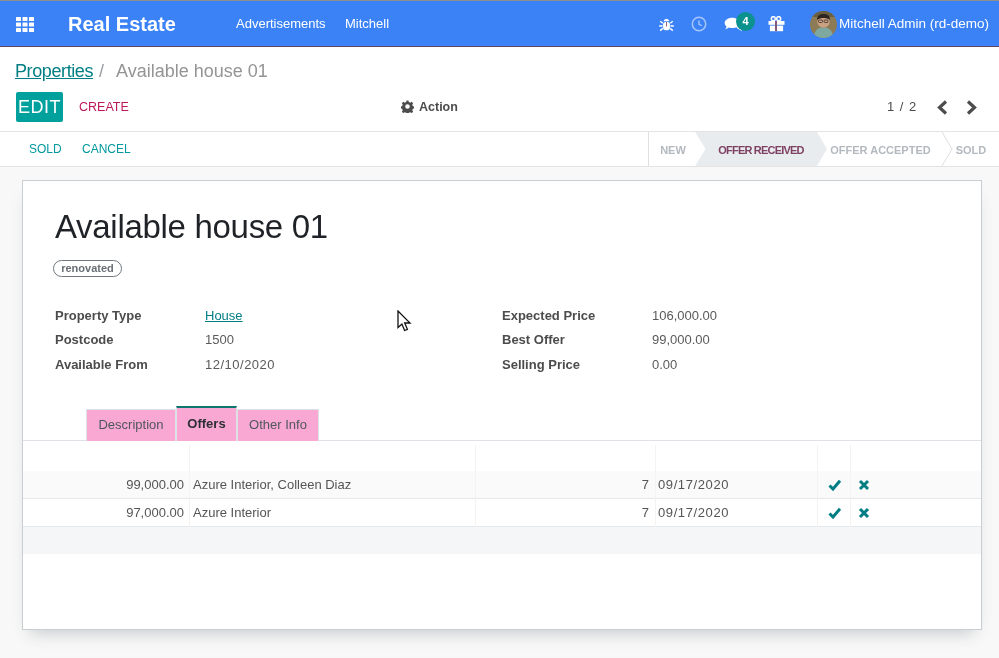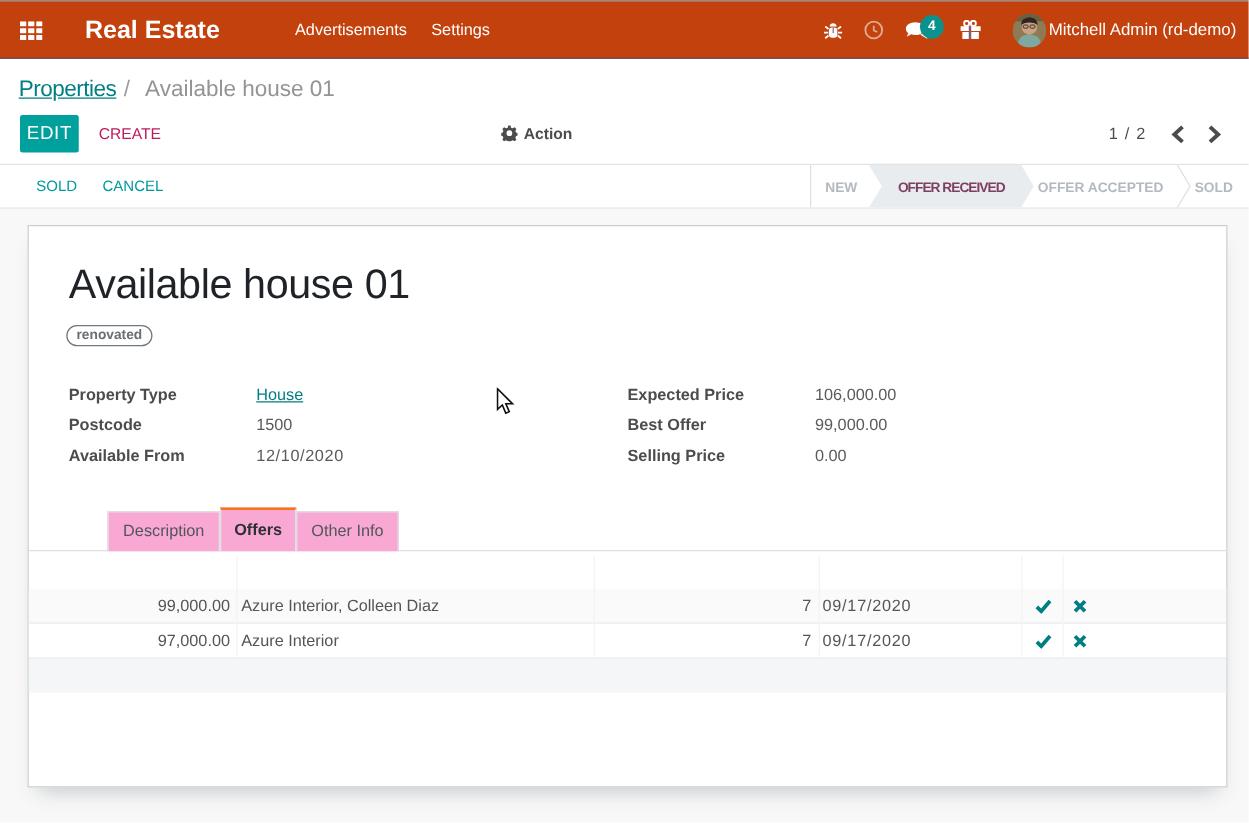--- a/index.html
+++ b/index.html
@@ -2,50 +2,50 @@
 <html><head>
 <meta charset="utf-8">
 <style>
 * { margin:0; padding:0; box-sizing:border-box; }
 html,body { width:999px; height:658px; overflow:hidden; }
 body { font-family:"Liberation Sans", sans-serif; background:#fff; position:relative; }
 .abs { position:absolute; }
 .teal { color:#017e84 !important;text-decoration:underline; }
 
 #topline { left:0; top:0; width:999px; height:1px; background:#8f8f8f; }
-#navbar { left:0; top:1px; width:999px; height:46px; background:#c2410c; border-bottom:1px solid #6a4363; }
+#navbar { left:0; top:1px; width:999px; height:46px; background:#3b82f6; border-bottom:1px solid #6a4363; }
 #navbar .menu { position:absolute; top:0; height:46px; line-height:46px; color:#fff; font-size:13px; }
 #appname { position:absolute; left:68px; top:0; height:46px; line-height:46px; color:#fff; font-size:20px; font-weight:bold; }
 #username { position:absolute; left:839px; top:0; height:54px; line-height:46px; color:#fff; font-size:13.5px; }
 
 #breadcrumb { left:15px; top:49px; height:44px; line-height:44px; font-size:18px; }
 #breadcrumb .teal { letter-spacing:-0.4px; }
 #breadcrumb .sep { color:#999da2; } #breadcrumb .cur { color:#949494; }
 
-#btn-edit { left:16px; top:92px; width:47px; height:30px; background:#00a09d; color:#fff; font-size:15px; letter-spacing:0.5px; text-align:center; line-height:30px; border-radius:2px; }
+#btn-edit { left:16px; top:92px; width:47px; height:30px; background:#00a09d; color:#fff; font-size:18px; letter-spacing:0.5px; text-align:center; line-height:30px; border-radius:2px; }
 #btn-create { left:79px; top:92px; height:30px; line-height:30px; color:#be185d; font-size:12.5px; }
 #action { left:401px; top:92px; height:30px; line-height:30px; font-size:12.5px; font-weight:bold; color:#4c4c4c; }
 #pager { left:887px; top:92px; height:30px; line-height:30px; font-size:13px; color:#4c4c4c; letter-spacing:1px; }
 
 #statusrow { left:0; top:131px; width:999px; height:36px; background:#fff; border-top:1px solid #e4e4e4; border-bottom:1px solid #e4e4e4;text-align:right; }
 #statusrow .sbtn { position:absolute; top:0; height:34px; line-height:34px; color:#00999e; font-size:12px; }
 
 #pagebg { left:0; top:167px; width:999px; height:491px; background:#f8f8f8; }
 
 #sheet { left:22px; top:180px; width:960px; height:450px; background:#fff; border:1px solid #c9ced3; box-shadow:0 10px 16px -8px rgba(50,60,70,0.28); }
 #sheet .in { position:absolute; }
 #title { left:32px; top:28px; font-size:33px; letter-spacing:-0.3px; color:#1f2327; line-height:36px; }
 #pill { left:30px; top:79px; width:69px; height:17px; border:1.5px solid #71777c; border-radius:9px; color:#696f74; font-size:11px; font-weight:bold; text-align:center; line-height:15px; }
 .flabel { font-size:13px; font-weight:bold; color:#4c4c4c; line-height:16px; }
 .fval { font-size:13px; color:#5a5a5a; line-height:16px; }
 
 #navline { left:0px; top:259px; width:958px; height:1px; background:#dee2e6; }
 .tab { position:absolute; text-align:center; font-size:13px; background:#f9a8d4;margin-left:30px; }
 #tab1 { left:33px; top:228px; width:90px; height:32px; border:1px solid #dee2e6; border-bottom:none; color:#50565c; line-height:30px; }
-#tab2 { left:123px; top:225px; width:61px; height:35px; border:1px solid #dee2e6; border-top:2px solid #f97316; border-bottom:none; color:#2c2f33; font-weight:bold; line-height:31px; }
+#tab2 { left:123px; top:225px; width:61px; height:35px; border:1px solid #dee2e6; border-top:2px solid #0f766e; border-bottom:none; color:#2c2f33; font-weight:bold; line-height:31px; }
 #tab3 { left:184px; top:228px; width:82px; height:32px; border:1px solid #dee2e6; border-bottom:none; color:#50565c; line-height:30px; }
 
 .trow { position:absolute; left:0; width:958px; }
 .cell { position:absolute; font-size:13px; color:#555; line-height:28px; height:28px; }
 .hcell { position:absolute; font-size:13px; color:#4c4c4c; font-weight:bold; line-height:25px; height:25px; letter-spacing:-0.2px; }
 .rnum { text-align:right; }
 #thead { top:264px; height:26px; border-bottom:1px solid #c8c8c8; background:#fff; }
 #row1 { top:290px; height:28px; background:#fafafa; border-bottom:1px solid #e4e8eb; }
 #row2 { top:318px; height:28px; background:#fff; border-bottom:1px solid #e4e8eb; }
 #rowband { top:346px; height:27px; background:#f5f6f7; }
@@ -63,21 +63,21 @@
       <rect x="0" y="5.5" width="5" height="4" rx="0.5"></rect>
         <rect x="6.5" y="5.5" width="5" height="4" rx="0.5"></rect>
         <rect x="13" y="5.5" width="5" height="4" rx="0.5"></rect>
       <rect x="0" y="11" width="5" height="4" rx="0.5"></rect>
         <rect x="6.5" y="11" width="5" height="4" rx="0.5"></rect>
         <rect x="13" y="11" width="5" height="4" rx="0.5"></rect>
     </g>
   </svg>
   <div id="appname">Real Estate</div>
   <div class="menu" style="left:236px">Advertisements</div>
-  <div class="menu" style="left:345px">Settings</div>
+  <div class="menu" style="left:345px">Mitchell</div>
 
   <svg class="abs" style="left:659px;top:16px" width="15" height="15" viewBox="0 0 15 15">
     <g fill="#fff">
       <path d="M4.6 4.2 a3 3.4 0 0 1 5.8 0 z"></path>
       <rect x="4.1" y="5" width="6.8" height="8.2" rx="2.6"></rect>
     </g>
     <rect x="7.1" y="5" width="0.9" height="4.5" fill="#855979"></rect>
     <g stroke="#fff" stroke-width="1.4" fill="none">
       <path d="M3.8 6.2 L1.2 4.2 M3.6 9 L0.2 9 M3.8 11.4 L1.2 13.6"></path>
       <path d="M11.2 6.2 L13.8 4.2 M11.4 9 L14.8 9 M11.2 11.4 L13.8 13.6"></path>

